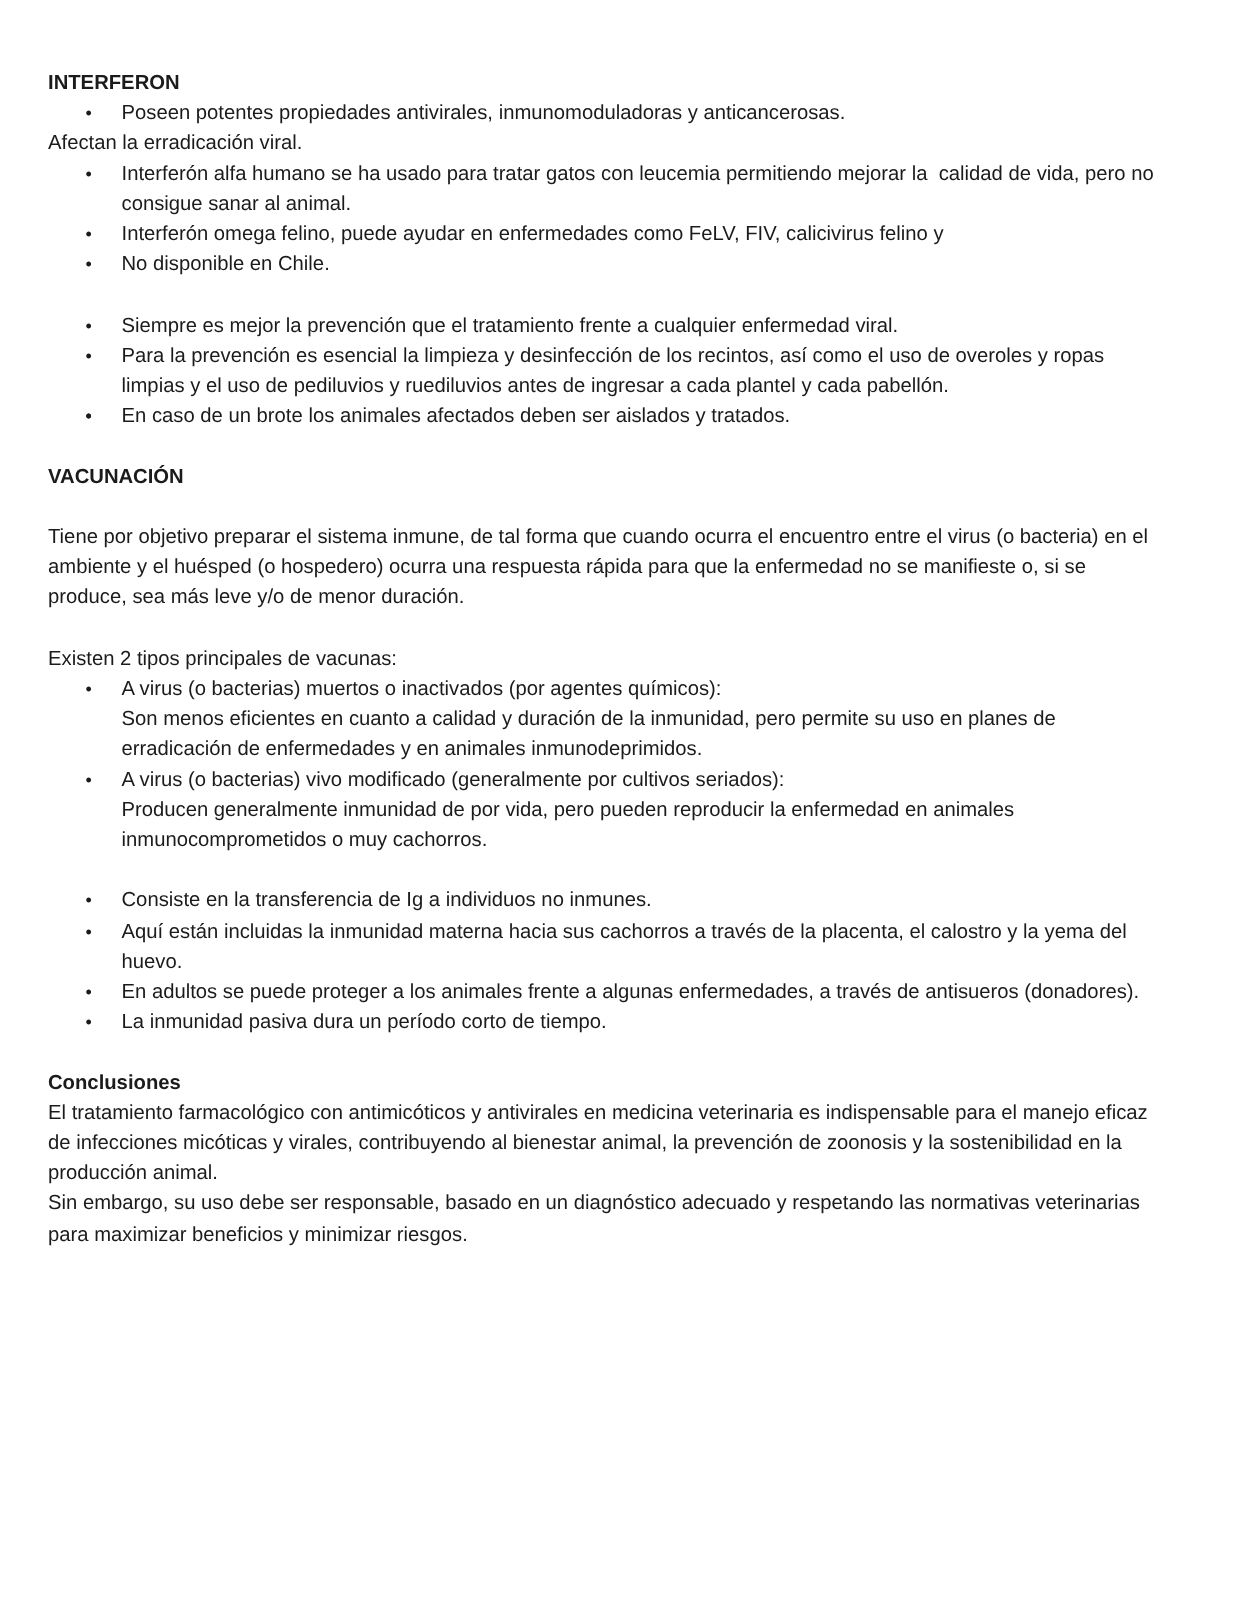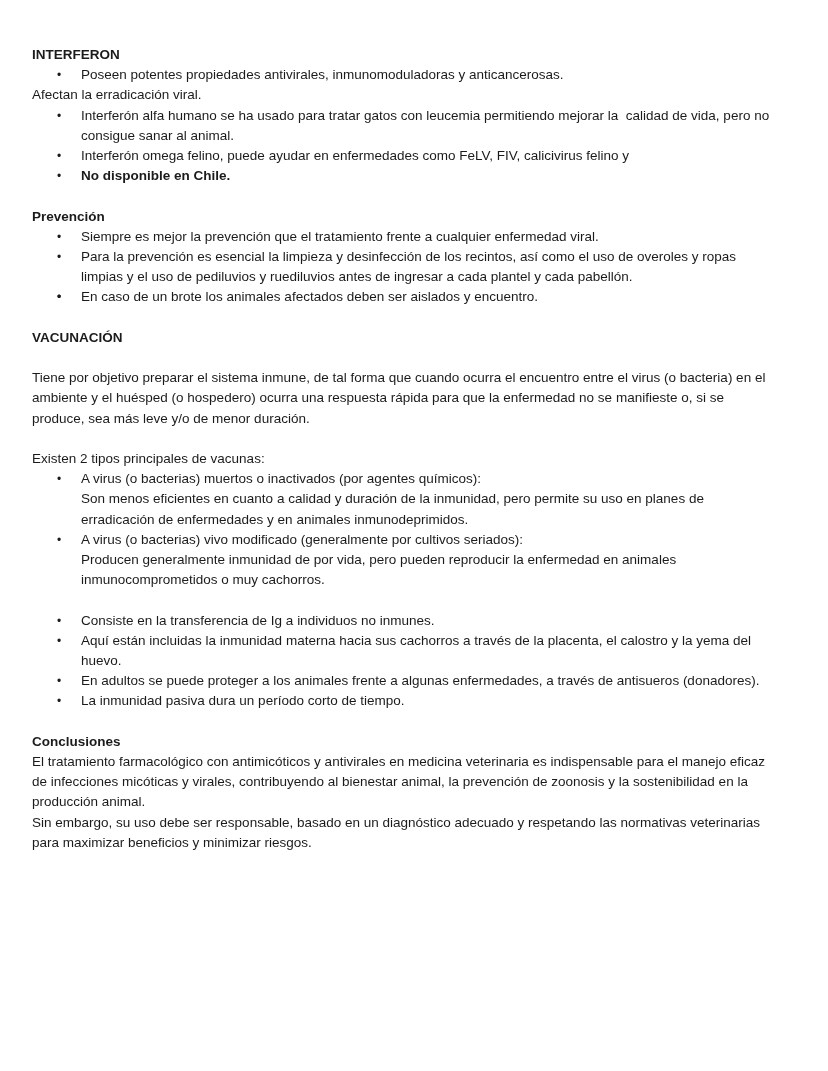--- a/index.html
+++ b/index.html
@@ -40,39 +40,38 @@
   .bullet-marker {
     position: absolute;
     left: 25px;
     top: 0;
     font-size: 12px;
   }
   .bullet-text {
     white-space: pre-wrap;
   }
   .bold {
-    font-weight: 700;
+    font-weight: 400;
   }
 </style>
 </head>
 <body>
 
 <div class="doc-content">
     <div class="doc-heading">INTERFERON</div>
     <div class="bullet-item"><span class="bullet-marker">•</span><span class="bullet-text">Poseen potentes propiedades antivirales, inmunomoduladoras y anticancerosas.</span></div>
     <div class="doc-para">Afectan la erradicación viral.</div>
     <div class="bullet-item"><span class="bullet-marker">•</span><span class="bullet-text">Interferón alfa humano se ha usado para tratar gatos con leucemia permitiendo mejorar la  calidad de vida, pero no consigue sanar al animal.</span></div>
     <div class="bullet-item"><span class="bullet-marker">•</span><span class="bullet-text">Interferón omega felino, puede ayudar en enfermedades como FeLV, FIV, calicivirus felino y</span></div>
     <div class="bullet-item"><span class="bullet-marker">•</span><span class="bullet-text bold">No disponible en Chile.</span></div>
     <div class="doc-gap"></div>
-    <div class="doc-heading">Prevención</div>
     <div class="bullet-item"><span class="bullet-marker">•</span><span class="bullet-text">Siempre es mejor la prevención que el tratamiento frente a cualquier enfermedad viral.</span></div>
     <div class="bullet-item"><span class="bullet-marker">•</span><span class="bullet-text">Para la prevención es esencial la limpieza y desinfección de los recintos, así como el uso de overoles y ropas limpias y el uso de pediluvios y ruediluvios antes de ingresar a cada plantel y cada pabellón.</span></div>
     <div class="bullet-item"><span class="bullet-marker">•</span></div>
-    <div class="bullet-item"><span class="bullet-marker">•</span><span class="bullet-text">En caso de un brote los animales afectados deben ser aislados y encuentro.</span></div>
+    <div class="bullet-item"><span class="bullet-marker">•</span><span class="bullet-text">En caso de un brote los animales afectados deben ser aislados y tratados.</span></div>
     <div class="doc-gap"></div>
     <div class="doc-heading">VACUNACIÓN</div>
     <div class="doc-gap"></div>
     <div class="doc-para">Tiene por objetivo preparar el sistema inmune, de tal forma que cuando ocurra el encuentro entre el virus (o bacteria) en el ambiente y el huésped (o hospedero) ocurra una respuesta rápida para que la enfermedad no se manifieste o, si se produce, sea más leve y/o de menor duración.</div>
     <div class="doc-gap"></div>
     <div class="doc-para">Existen 2 tipos principales de vacunas:</div>
     <div class="bullet-item"><span class="bullet-marker">•</span><span class="bullet-text">A virus (o bacterias) muertos o inactivados (por agentes químicos):<br>Son menos eficientes en cuanto a calidad y duración de la inmunidad, pero permite su uso en planes de erradicación de enfermedades y en animales inmunodeprimidos.</span></div>
     <div class="bullet-item"><span class="bullet-marker">•</span><span class="bullet-text">A virus (o bacterias) vivo modificado (generalmente por cultivos seriados):<br>Producen generalmente inmunidad de por vida, pero pueden reproducir la enfermedad en animales inmunocomprometidos o muy cachorros.</span></div>
     <div class="doc-gap"></div>
     <div class="bullet-item"><span class="bullet-marker">•</span><span class="bullet-text">Consiste en la transferencia de Ig a individuos no inmunes.</span></div>

